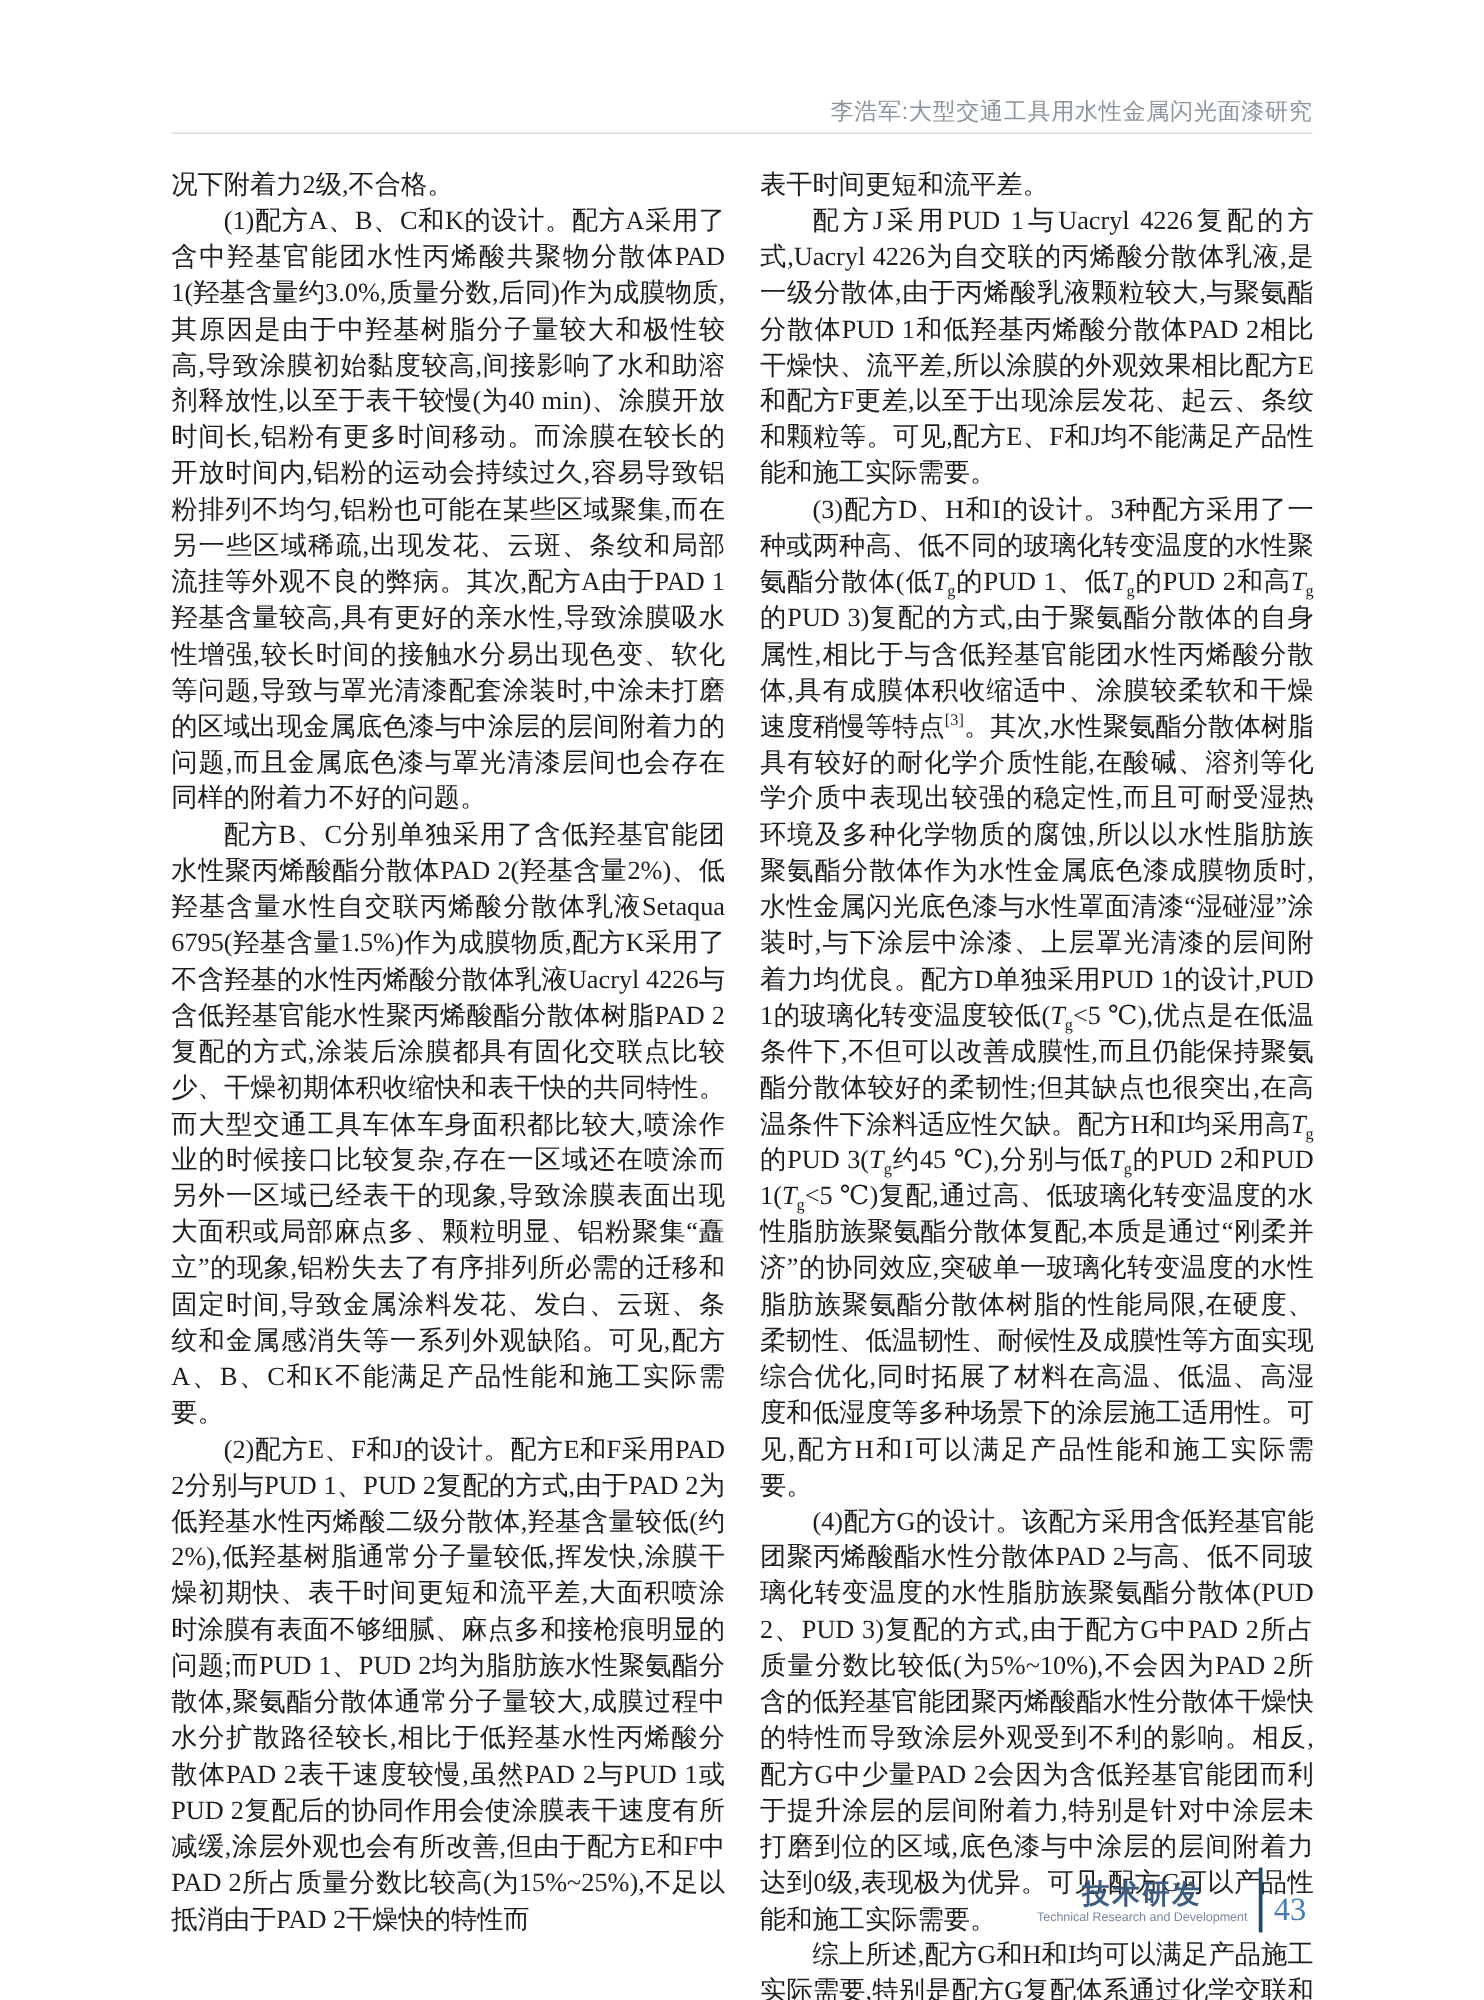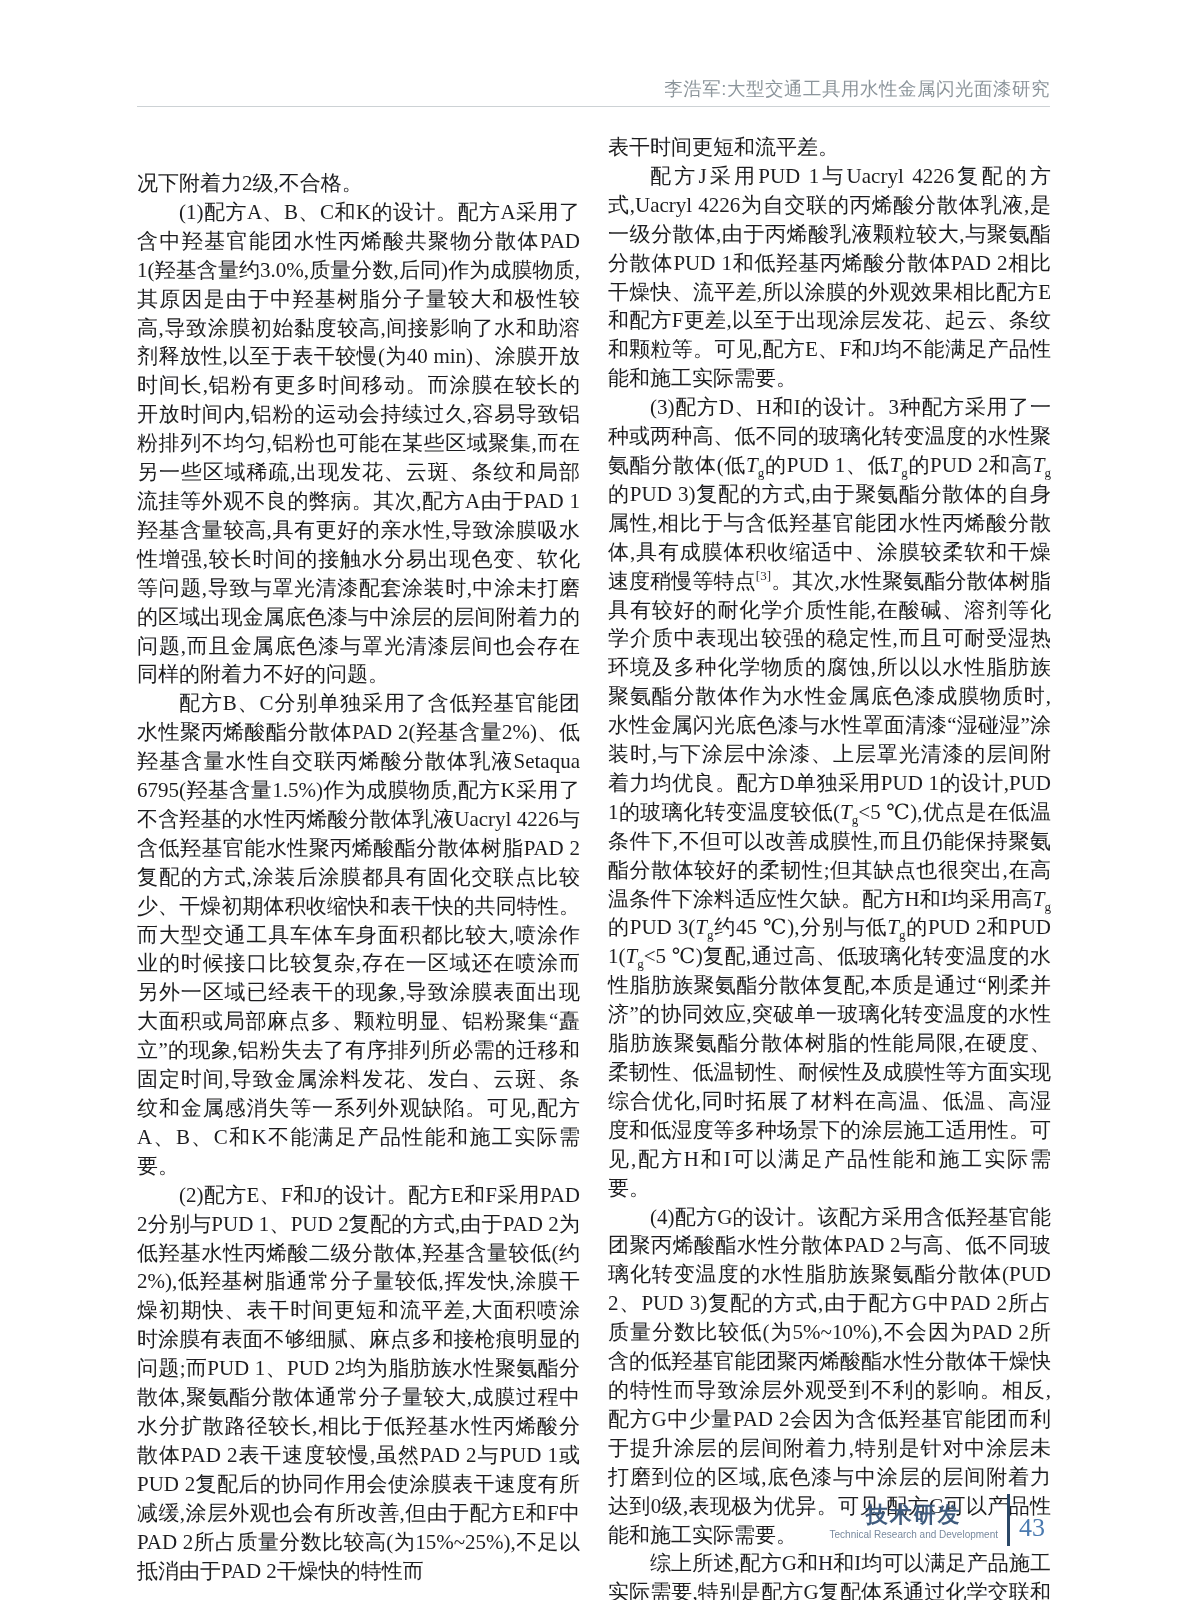--- a/index.html
+++ b/index.html
@@ -31,21 +31,21 @@
   .col {
     position:absolute;
     top:133px;
     width:443px;
     font-size:21px;
     line-height:28.9px;
     color:var(--text,#1d1d1f);
     text-align:justify;
     text-justify:inter-ideograph;
   }
-  .col-left  { left:137px;margin-top:36px; }
+  .col-left  { left:137px; }
   .col-right { left:608px; }
   .para { margin:0; padding:0; }
   .para.indent { text-indent:2em; }
   .para i.tvar { font-style:italic; }
   .para sub { font-size:0.62em; line-height:0; }
   .para sup { font-size:0.62em; line-height:0; }
   .footer {
     position:absolute;
     top:1494px; right:142px;
     display:flex;

